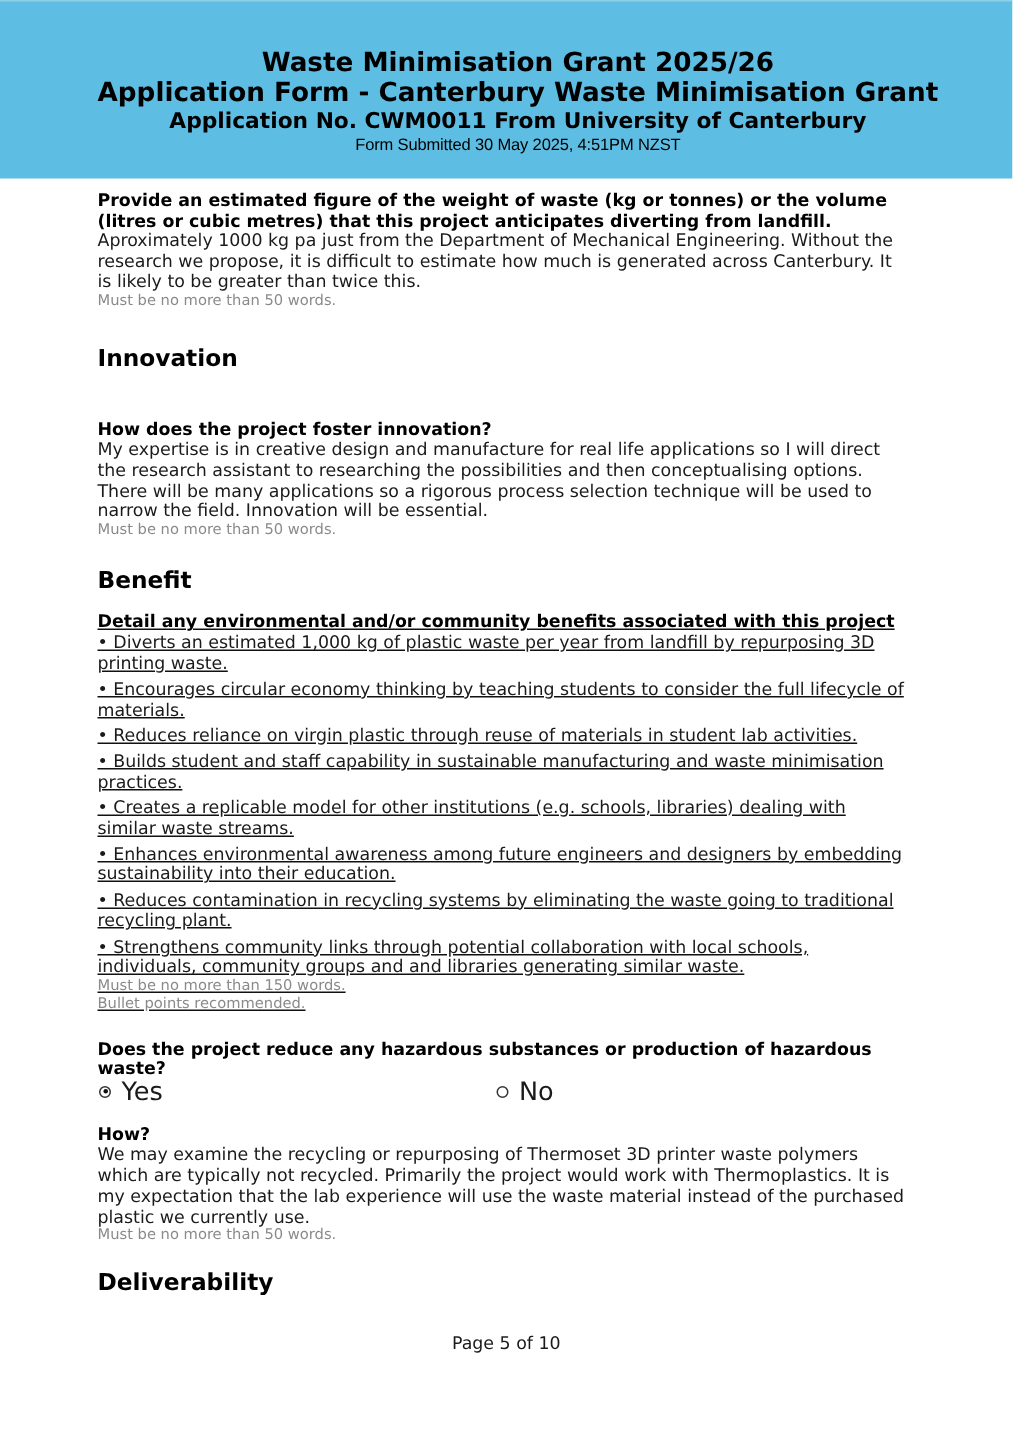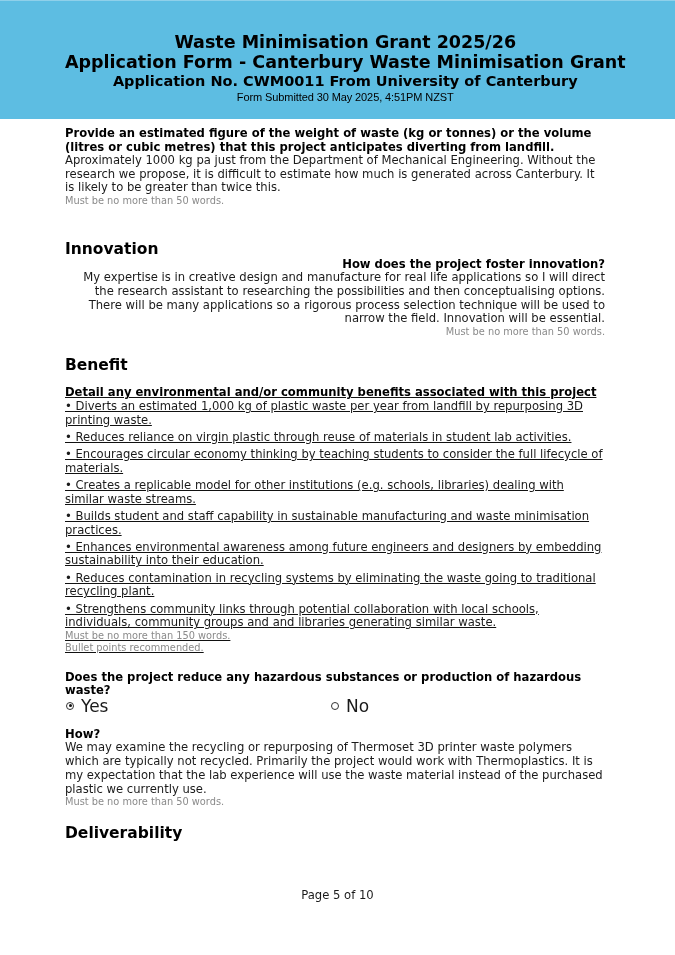--- a/index.html
+++ b/index.html
@@ -123,38 +123,38 @@
 </div>
 
 <div class="content">
 
   <div>
     <div class="q-label">Provide an estimated figure of the weight of waste (kg or tonnes) or the volume (litres or cubic metres) that this project anticipates diverting from landfill.</div>
     <div class="answer">Aproximately 1000 kg pa just from the Department of Mechanical Engineering. Without the research we propose, it is difficult to estimate how much is generated across Canterbury. It is likely to be greater than twice this.</div>
     <div class="hint">Must be no more than 50 words.</div>
   </div>
 
-  <div class="section-title" style="margin-top:32px;">Innovation</div>
+  <div class="section-title" style="margin-top:22px;">Innovation</div>
 
-  <div style="text-align:right;">
+  <div style="margin-top:32px;">
     <div class="q-label">How does the project foster innovation?</div>
     <div class="answer">My expertise is in creative design and manufacture for real life applications so I will direct the research assistant to researching the possibilities and then conceptualising options. There will be many applications so a rigorous process selection technique will be used to narrow the field. Innovation will be essential.</div>
     <div class="hint">Must be no more than 50 words.</div>
   </div>
 
   <div class="section-title" style="margin-top:18px;">Benefit</div>
 
   <div style="margin-top:12px;text-decoration:underline;">
     <div class="q-label">Detail any environmental and/or community benefits associated with this project</div>
     <div>
       <div class="bullet">• Diverts an estimated 1,000 kg of plastic waste per year from landfill by repurposing 3D printing waste.</div>
+      <div class="bullet">• Encourages circular economy thinking by teaching students to consider the full lifecycle of materials.</div>
       <div class="bullet">• Reduces reliance on virgin plastic through reuse of materials in student lab activities.</div>
-      <div class="bullet">• Encourages circular economy thinking by teaching students to consider the full lifecycle of materials.</div>
+      <div class="bullet">• Builds student and staff capability in sustainable manufacturing and waste minimisation practices.</div>
       <div class="bullet">• Creates a replicable model for other institutions (e.g. schools, libraries) dealing with similar waste streams.</div>
-      <div class="bullet">• Builds student and staff capability in sustainable manufacturing and waste minimisation practices.</div>
       <div class="bullet">• Enhances environmental awareness among future engineers and designers by embedding sustainability into their education.</div>
       <div class="bullet">• Reduces contamination in recycling systems by eliminating the waste going to traditional recycling plant.</div>
       <div class="bullet" style="margin-bottom:0;">• Strengthens community links through potential collaboration with local schools, individuals, community groups and and libraries generating similar waste.</div>
     </div>
     <div class="hint">Must be no more than 150 words.</div>
     <div class="hint">Bullet points recommended.</div>
   </div>
 
   <div style="margin-top:16px;">
     <div class="q-label">Does the project reduce any hazardous substances or production of hazardous waste?</div>

